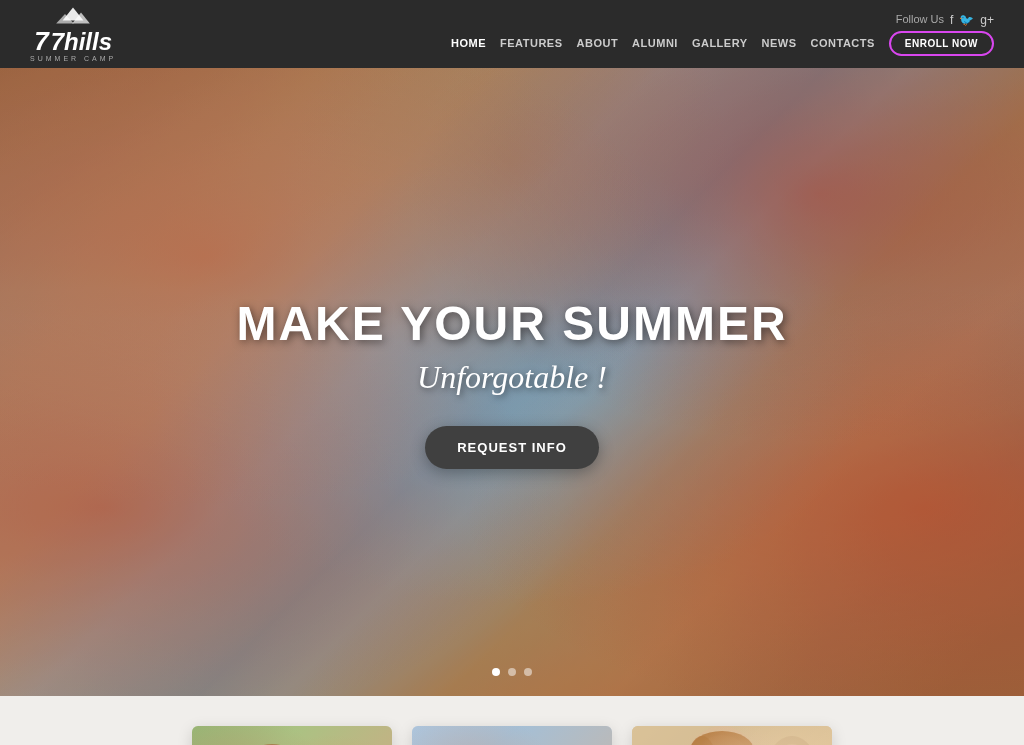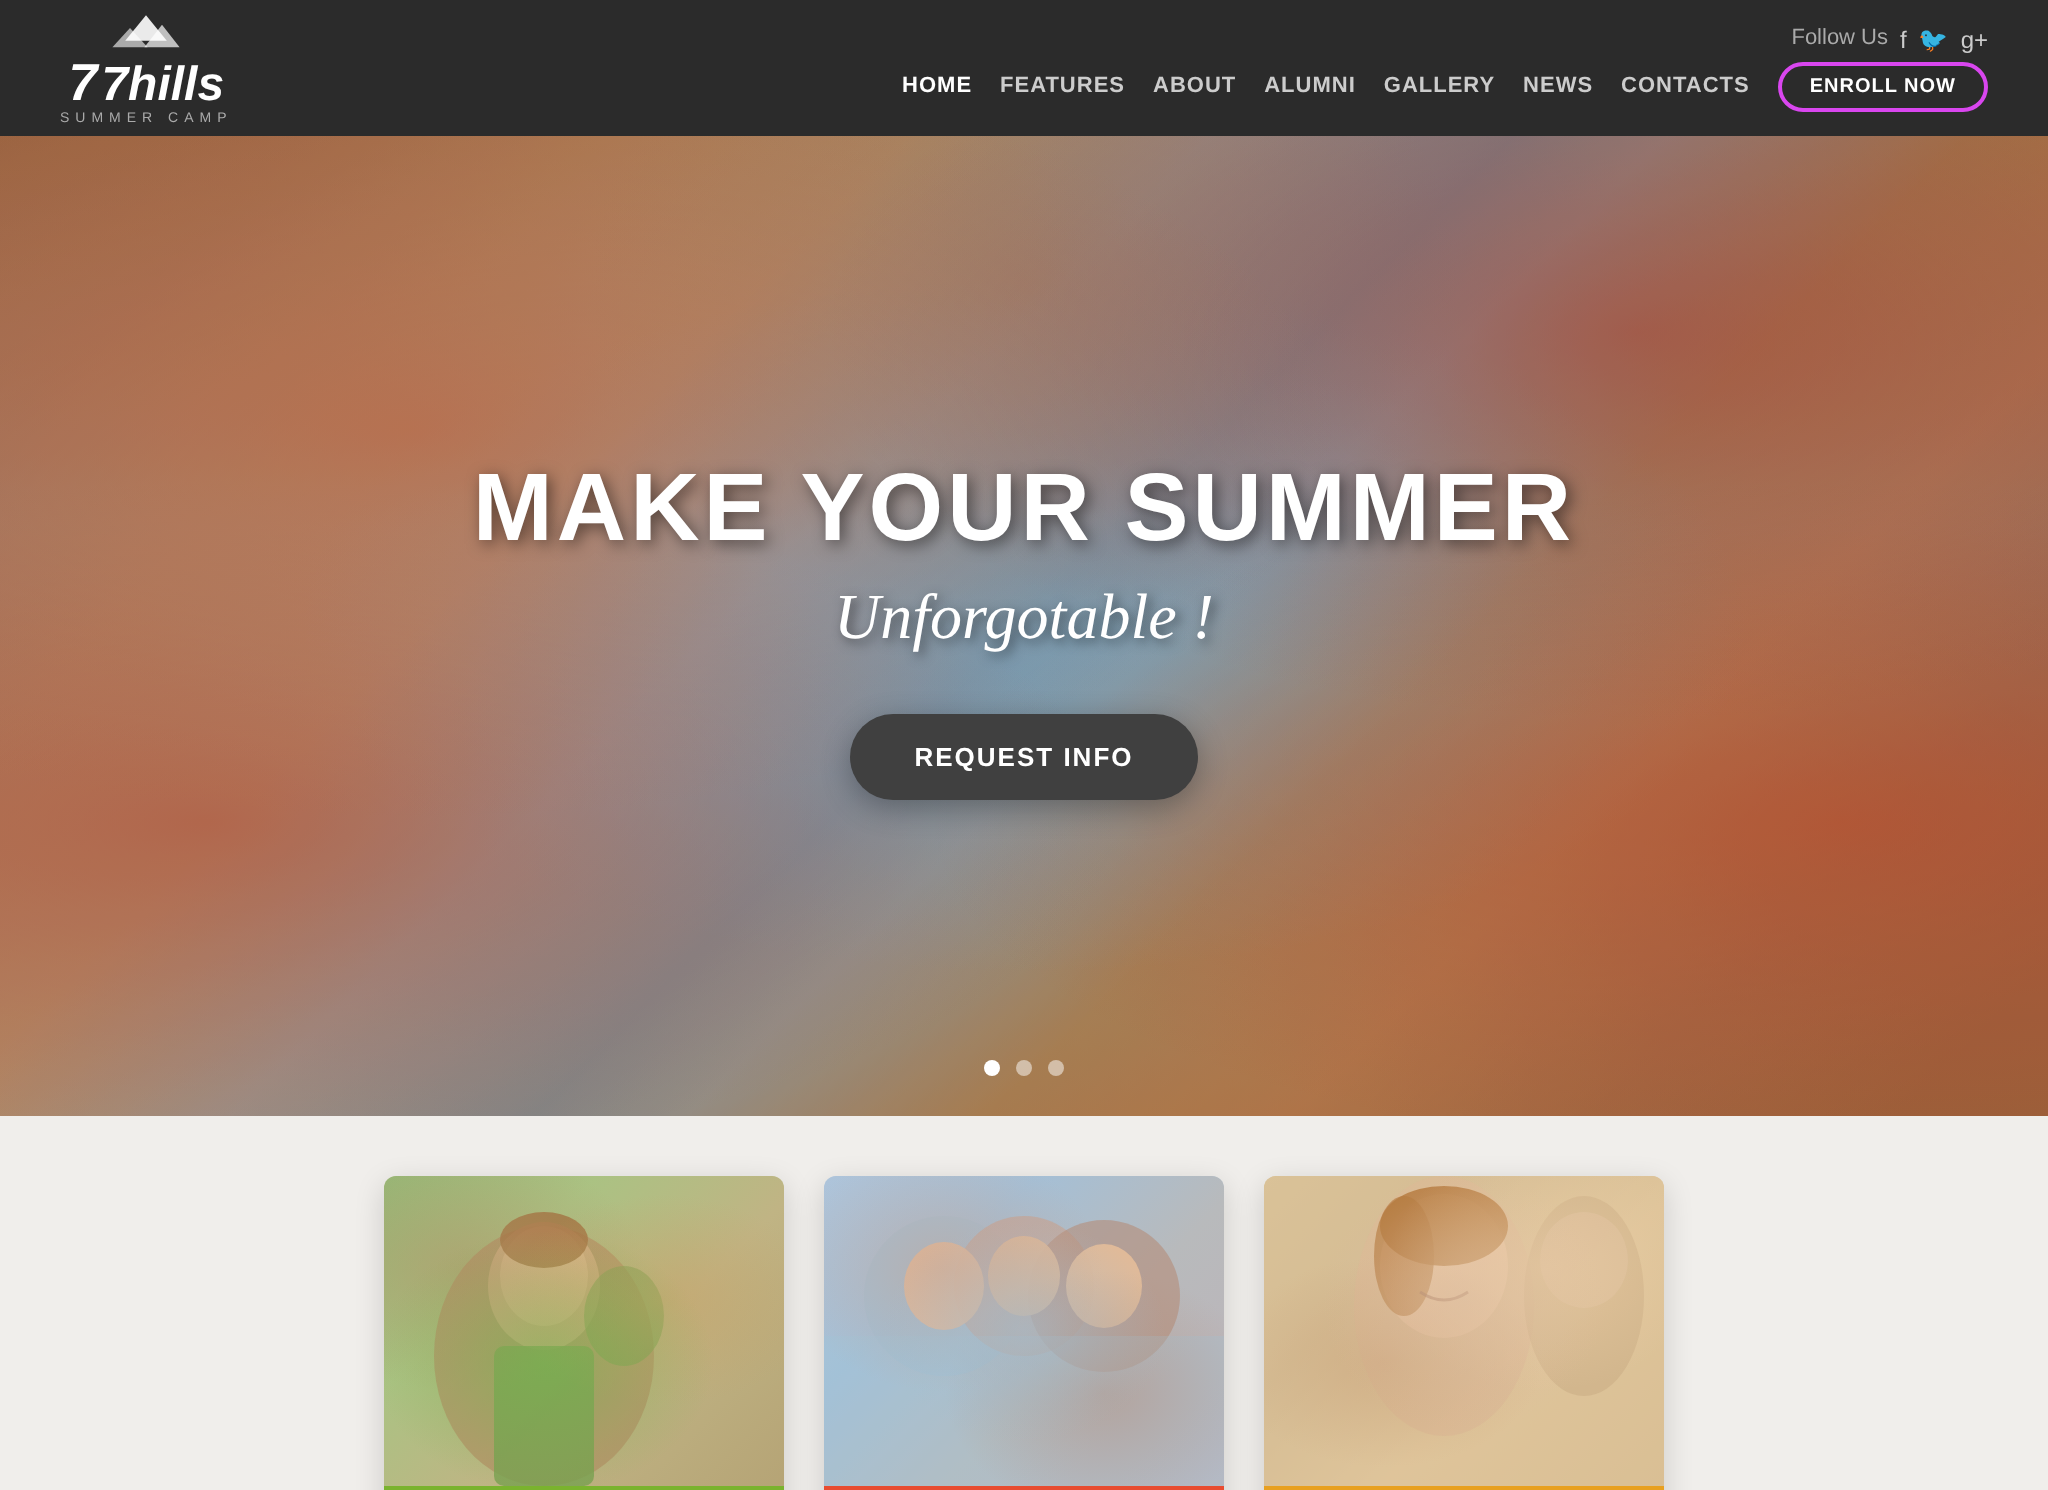--- a/index.html
+++ b/index.html
@@ -63,21 +63,21 @@
       font-size: 10px;
       font-weight: bold;
       letter-spacing: 0.5px;
       text-transform: uppercase;
       cursor: pointer;
     }
 
     
     .hero {
       position: relative;
-      height: 490px;
+      height: 628px;
       overflow: hidden;
       display: flex;
       align-items: center;
       justify-content: center;
     }
     .hero-bg {
       position: absolute;
       inset: 0;
       background: linear-gradient(135deg,
         #c97b4b 0%, #d4895a 10%,

